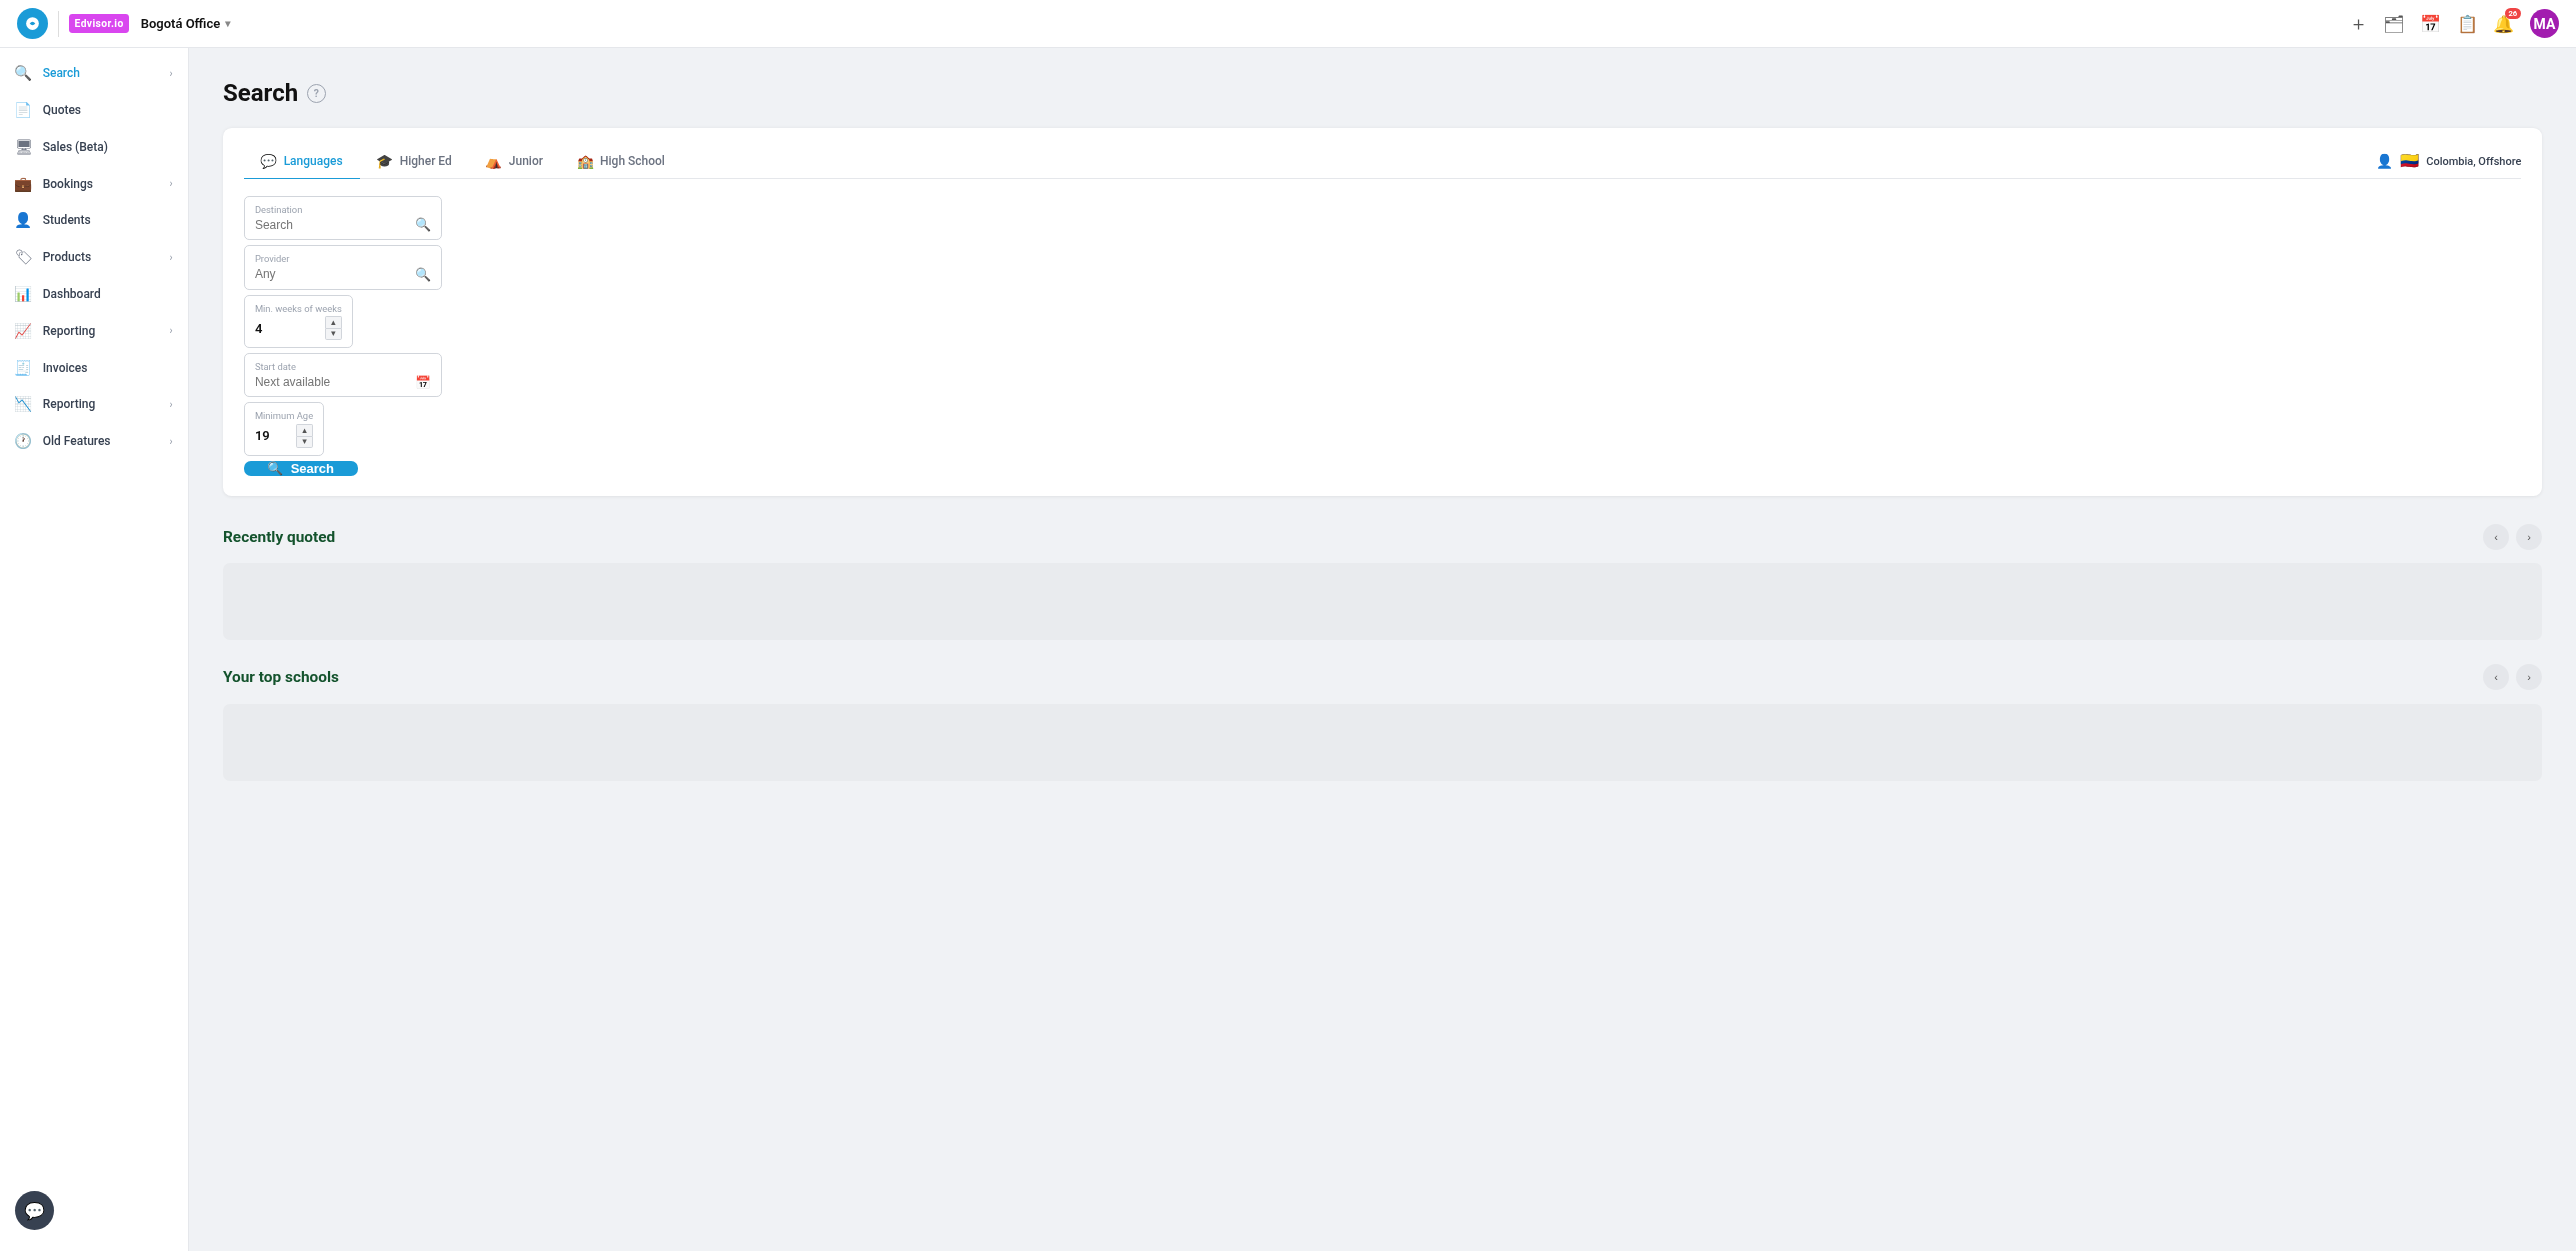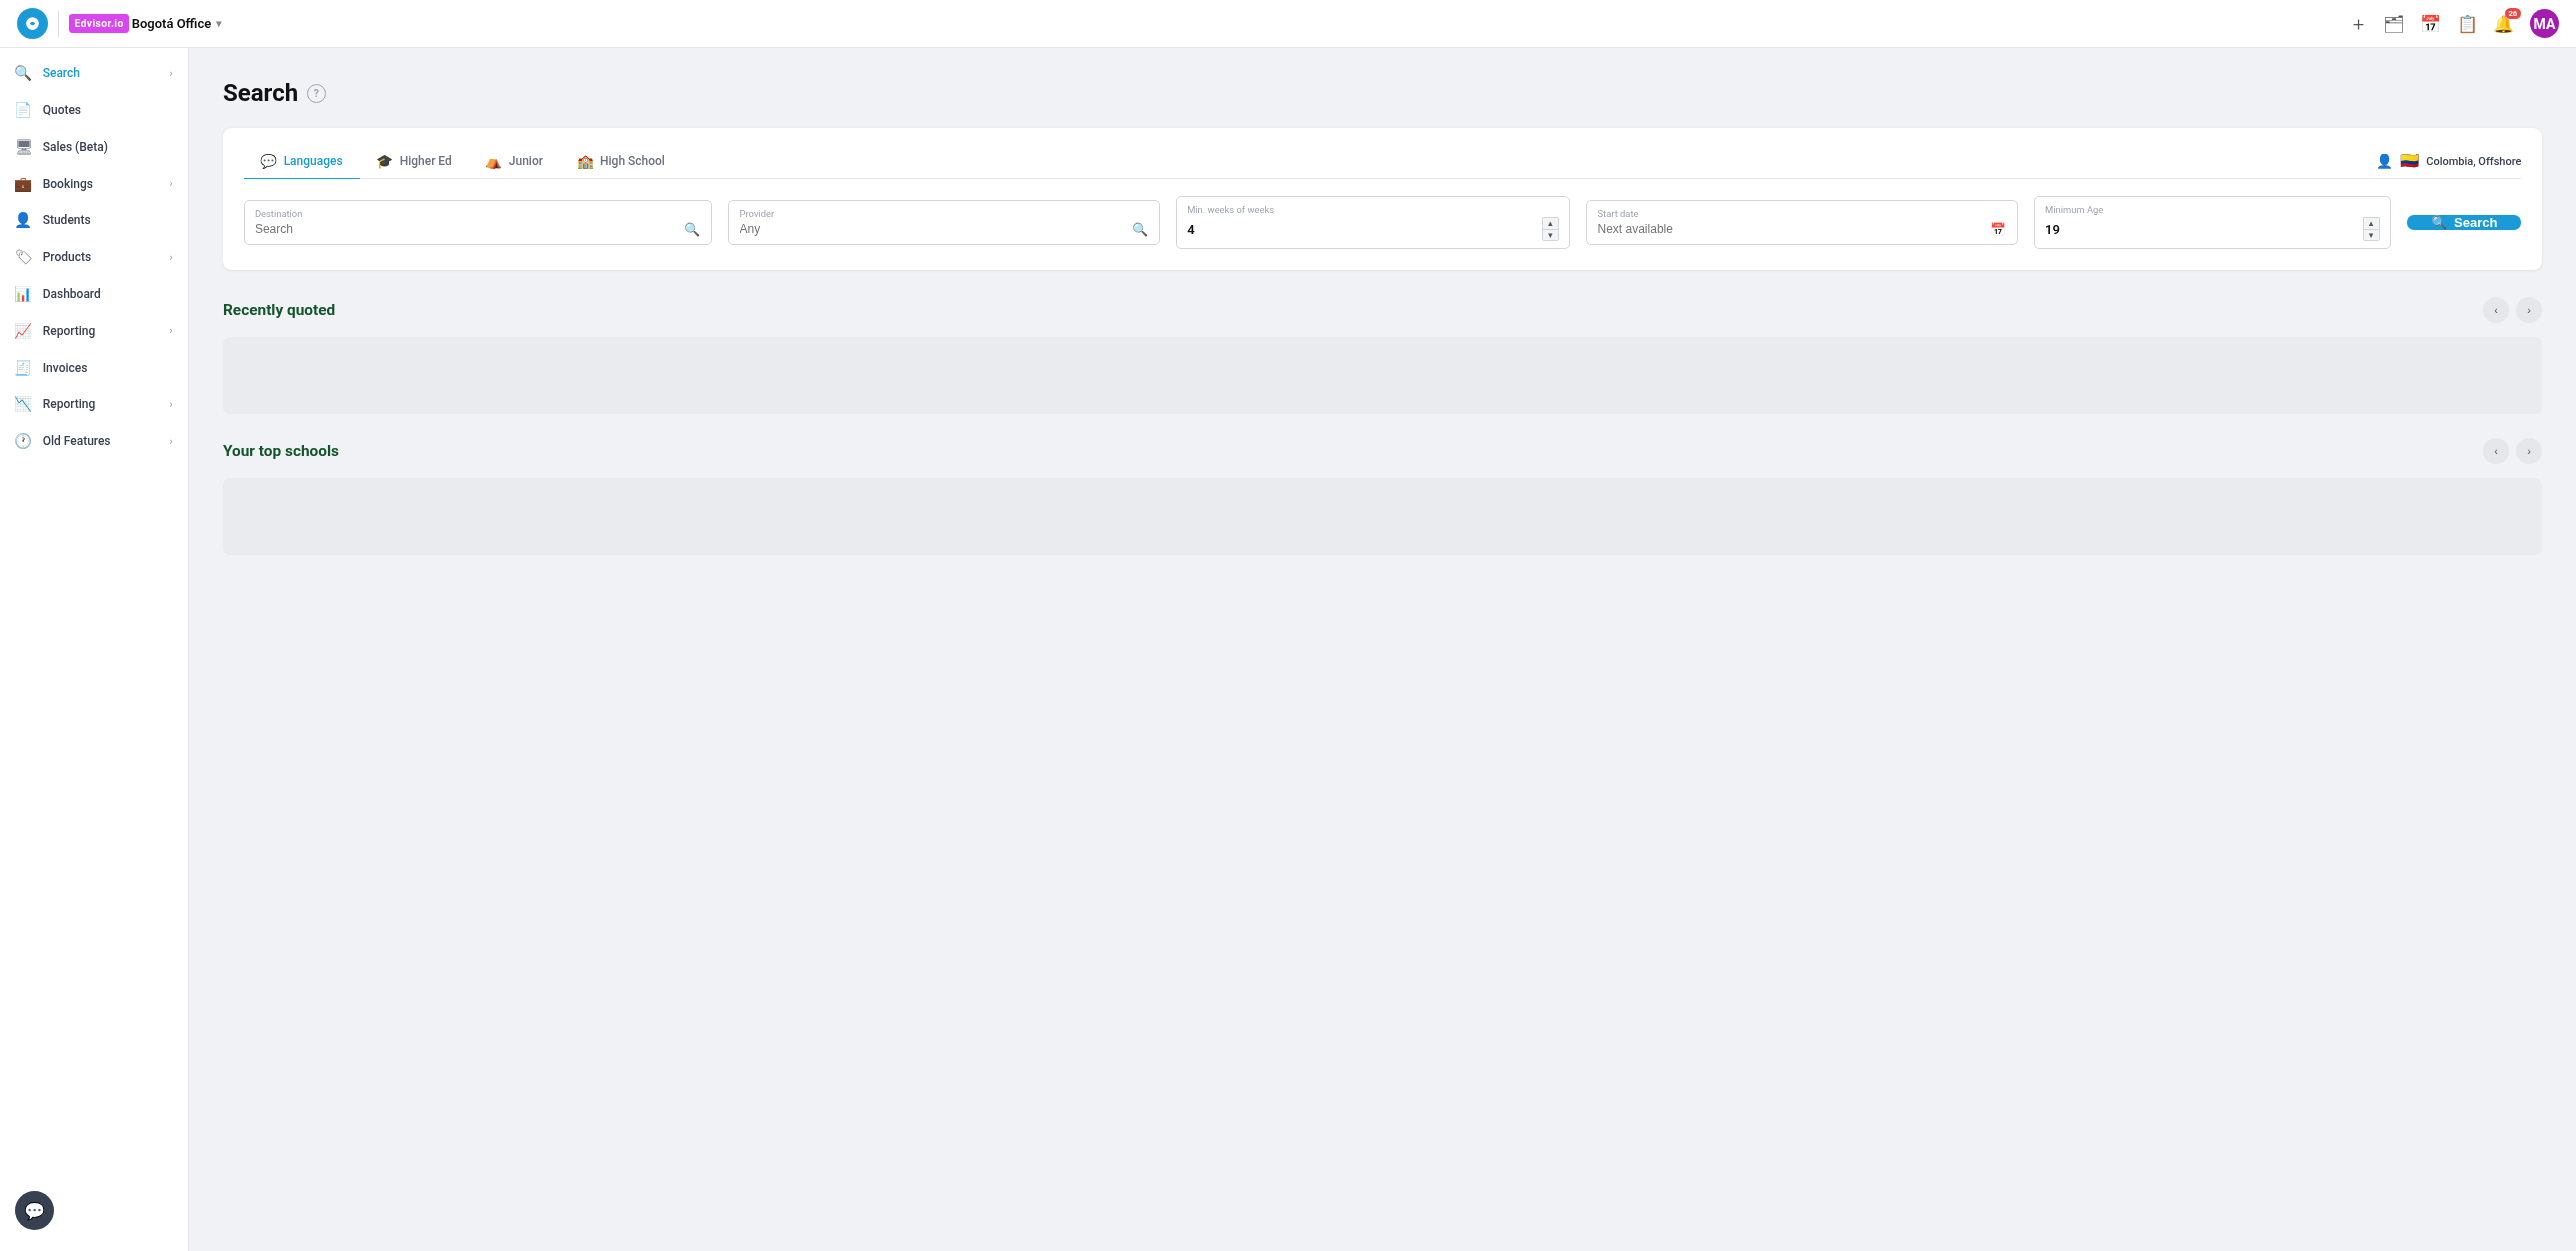--- a/index.html
+++ b/index.html
@@ -16,21 +16,21 @@
       display: flex; align-items: center; justify-content: center; flex-shrink: 0;
     }
     .topnav-logo-circle svg { width: 17px; height: 17px; }
     .topnav-divider { width: 0.9px; height: 26px; background: #ddd; margin: 0 10.3px; }
     .topnav-brand {
       background: #d946ef; color: #fff; font-size: 10.3px; font-weight: 700;
       padding: 3.4px 5.1px; border-radius: 3.4px; letter-spacing: 0.4px;
     }
     .topnav-office {
       display: flex; align-items: center; gap: 5.1px;
-      font-size: 13px; font-weight: 600; color: #111; margin-left: 3px; cursor: pointer;
+      font-size: 13px; font-weight: 600; color: #111; margin-left: 12px; cursor: pointer;
     }
     .topnav-chevron { color: #888; font-size: 10.3px; }
     .topnav-spacer { flex: 1; }
     .topnav-actions { display: flex; align-items: center; gap: 15.4px; }
     .topnav-icon { color: #555; font-size: 17px; cursor: pointer; position: relative; }
     .topnav-badge {
       position: absolute; top: -5.1px; right: -6px;
       background: #ef4444; color: #fff; font-size: 7.7px; font-weight: 700;
       border-radius: 8.6px; padding: 0.9px 3.4px; min-width: 13.7px; text-align: center;
     }
@@ -89,21 +89,21 @@
       font-size: 12px; font-weight: 500; color: #6b7280; cursor: pointer;
       border-bottom: 1.7px solid transparent; margin-bottom: -0.9px; white-space: nowrap;
     }
     .tab.active { color: #1a9bd7; border-bottom-color: #1a9bd7; }
     .tab-icon { font-size: 13.7px; }
     .tabs-spacer { flex: 1; }
     .tabs-location { display: flex; align-items: center; gap: 6.9px; font-size: 11px; color: #374151; font-weight: 500; }
     .flag { font-size: 15.4px; }
 
     
-    .filters { display: flex; align-items: center; gap: 16px; }
+    .filters { display: flex; align-items: flex-start; gap: 5px; flex-direction: column; }
     .filter-group {
       border: 0.9px solid #d1d5db; border-radius: 5.1px; padding: 6.9px 10.3px;
       background: #fff; display: flex; flex-direction: column; justify-content: center;
       min-width: 0;
     }
     .filter-group.destination { flex: 1.2; }
     .filter-group.provider { flex: 1.1; }
     .filter-group.weeks { flex: 1; }
     .filter-group.startdate { flex: 1.1; }
     .filter-group.minage { flex: 0.9; }

